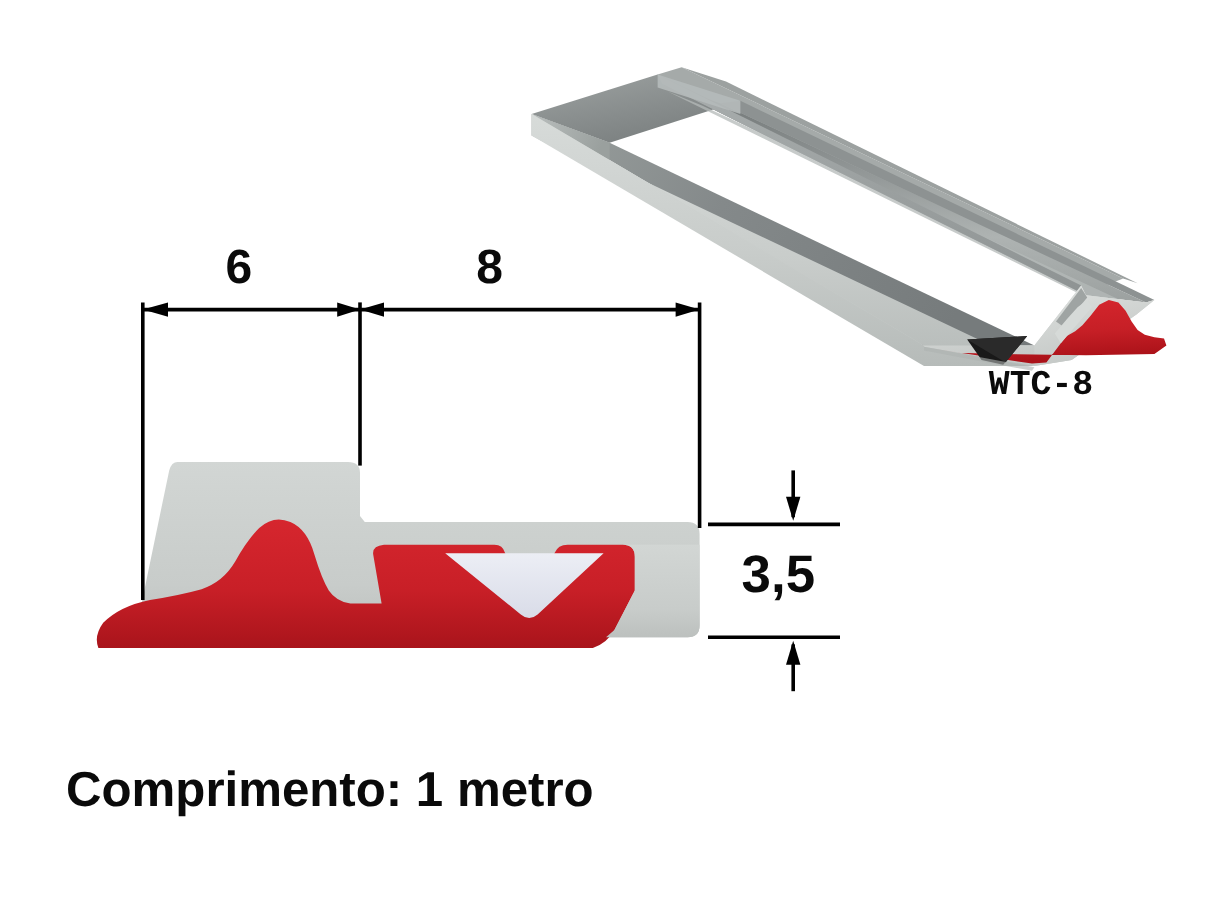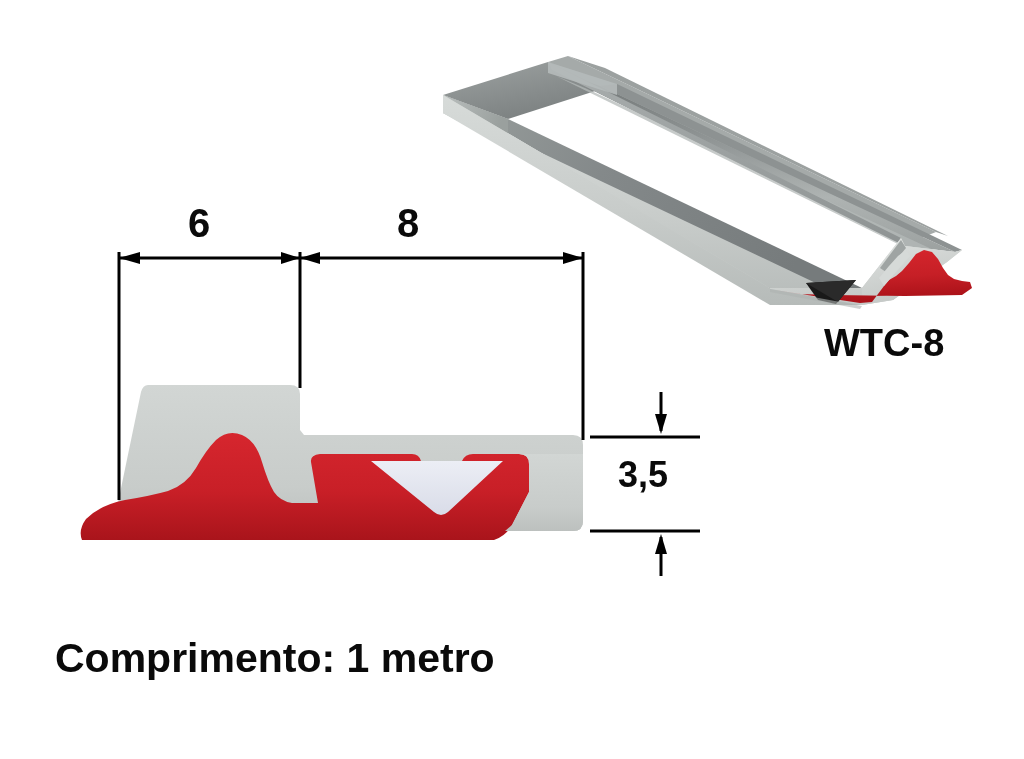--- a/index.html
+++ b/index.html
@@ -31,22 +31,22 @@
   .dimtext {
     position: absolute;
     font-family: "Liberation Sans", sans-serif;
     font-weight: bold;
     color: #0a0a0a;
     white-space: nowrap;
     line-height: 1;
   }
   #dim-w1-label { left: 170px; top: 203px; font-size: 40px; width: 58px; text-align: center; }
   #dim-w2-label { left: 379px; top: 203px; font-size: 40px; width: 58px; text-align: center; }
-  #dim-h-label  { left: 618px; top: 457px; font-size: 36px; }
-  #part-code    { left: 824px; top: 324px; font-size: 38px; letter-spacing: 0px; }
+  #dim-h-label  { left: 618px; top: 457px; font-size: 44px; }
+  #part-code    { left: 824px; top: 306px; font-size: 29px; letter-spacing: 0px; font-family: Liberation Mono, monospace; }
   #length-caption { left: 55px; top: 638px; font-size: 41px; }
 </style>
 </head>
 <body>
 
 <div id="stage">
 
   <svg class="layer" viewBox="0 0 1024 759">
     <defs>
       <linearGradient id="gTopLow" x1="0" y1="0" x2="1" y2="0.25">

